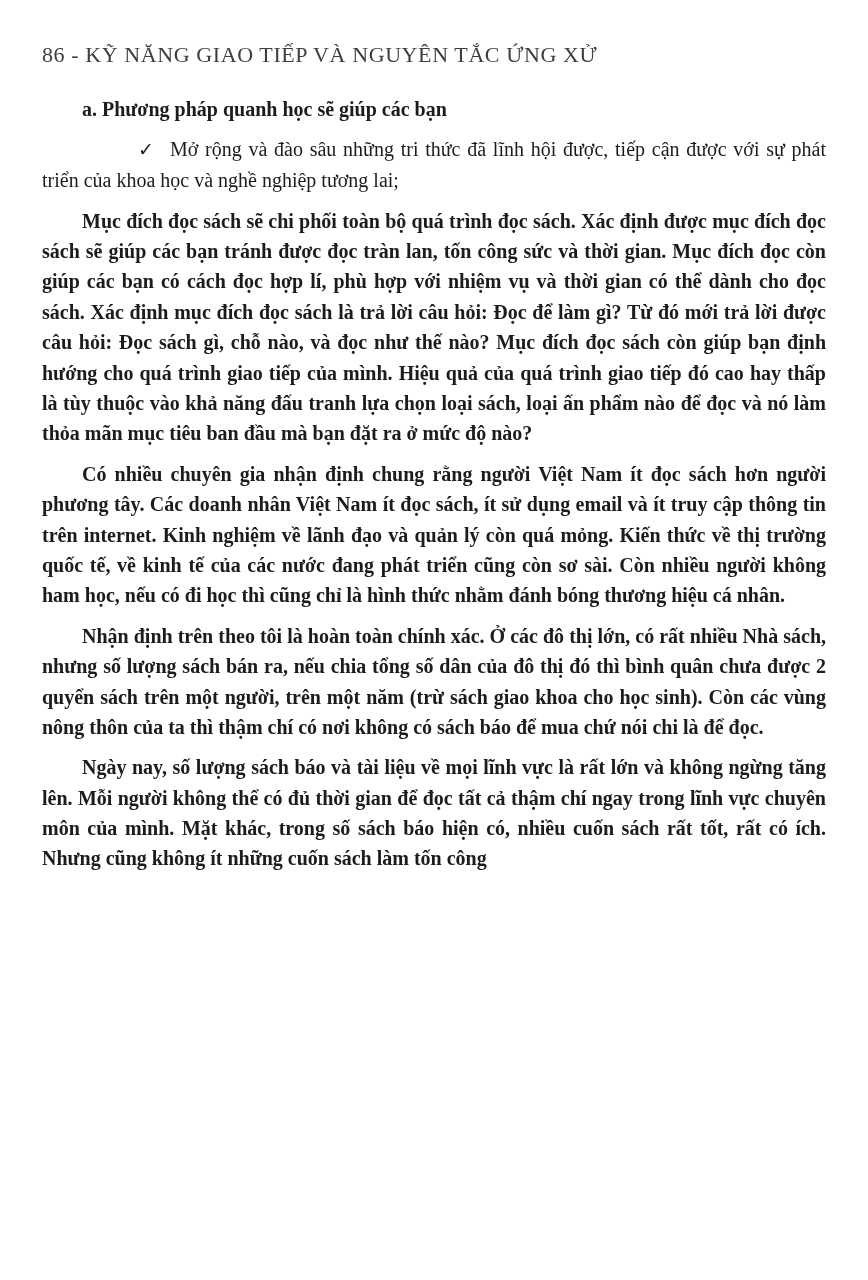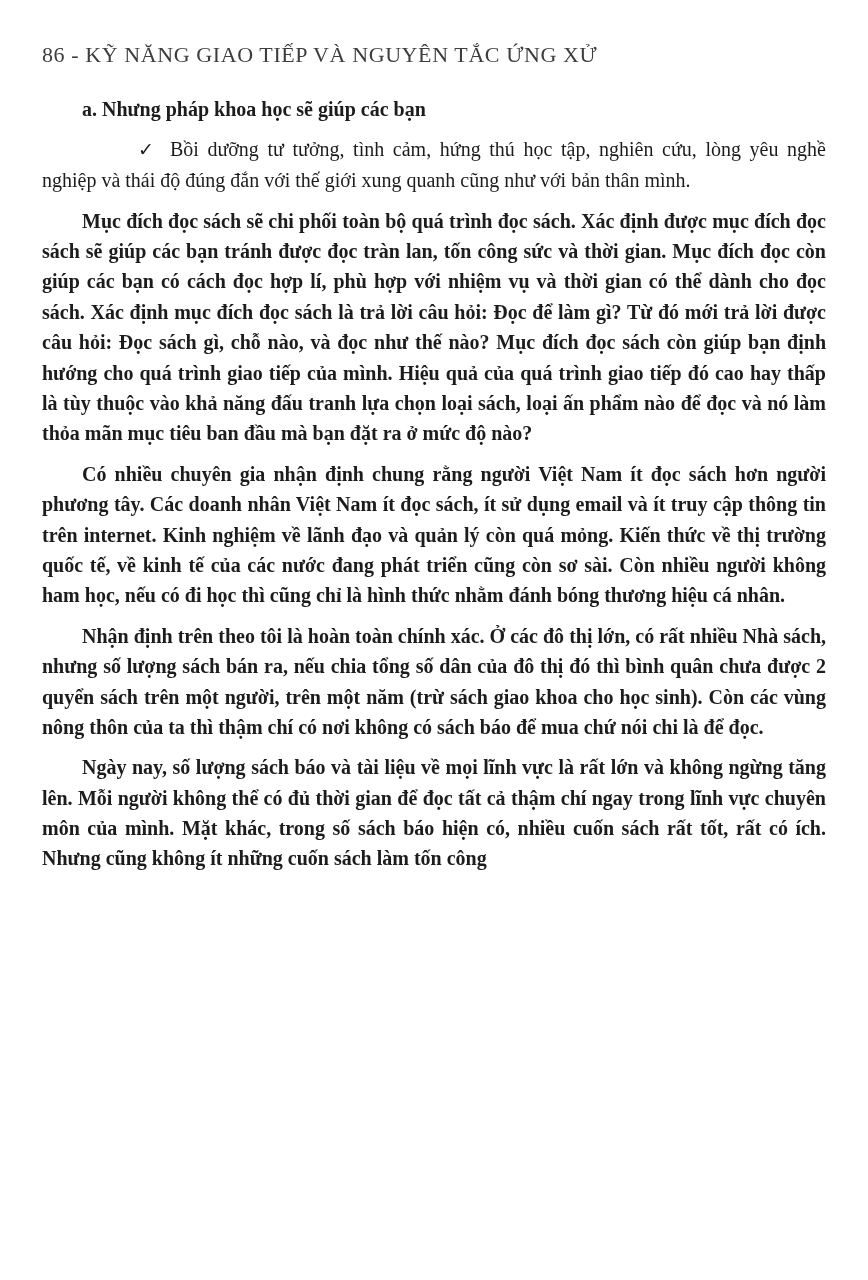--- a/index.html
+++ b/index.html
@@ -58,20 +58,20 @@
   .content p:first-child { margin-top: 0; }
 </style>
 </head>
 <body>
 
 <div class="page">
   <div class="running-header">
     <span class="pg-num">86</span><span class="sep">-</span><span>KỸ NĂNG GIAO TIẾP VÀ NGUYÊN TẮC ỨNG XỬ</span>
   </div>
   <div class="content">
-      <p class="heading">a. Nhưng pháp khoa học sẽ giúp các bạn</p>
-      <p class="bullet"><span class="check">✓</span>Bồi dưỡng tư tưởng, tình cảm, hứng thú học tập, nghiên cứu, lòng yêu nghề nghiệp và thái độ đúng đắn với thế giới xung quanh cũng như với bản thân mình.</p>
+      <p class="heading">a. Phương pháp quanh học sẽ giúp các bạn</p>
+      <p class="bullet"><span class="check">✓</span>Mở rộng và đào sâu những tri thức đã lĩnh hội được, tiếp cận được với sự phát triển của khoa học và nghề nghiệp tương lai;</p>
       <p class="paragraph">Mục đích đọc sách sẽ chi phối toàn bộ quá trình đọc sách. Xác định được mục đích đọc sách sẽ giúp các bạn tránh được đọc tràn lan, tốn công sức và thời gian. Mục đích đọc còn giúp các bạn có cách đọc hợp lí, phù hợp với nhiệm vụ và thời gian có thể dành cho đọc sách. Xác định mục đích đọc sách là trả lời câu hỏi: Đọc để làm gì? Từ đó mới trả lời được câu hỏi: Đọc sách gì, chỗ nào, và đọc như thế nào? Mục đích đọc sách còn giúp bạn định hướng cho quá trình giao tiếp của mình. Hiệu quả của quá trình giao tiếp đó cao hay thấp là tùy thuộc vào khả năng đấu tranh lựa chọn loại sách, loại ấn phẩm nào để đọc và nó làm thỏa mãn mục tiêu ban đầu mà bạn đặt ra ở mức độ nào?</p>
       <p class="paragraph">Có nhiều chuyên gia nhận định chung rằng người Việt Nam ít đọc sách hơn người phương tây. Các doanh nhân Việt Nam ít đọc sách, ít sử dụng email và ít truy cập thông tin trên internet. Kinh nghiệm về lãnh đạo và quản lý còn quá mỏng. Kiến thức về thị trường quốc tế, về kinh tế của các nước đang phát triển cũng còn sơ sài. Còn nhiều người không ham học, nếu có đi học thì cũng chỉ là hình thức nhằm đánh bóng thương hiệu cá nhân.</p>
       <p class="paragraph">Nhận định trên theo tôi là hoàn toàn chính xác. Ở các đô thị lớn, có rất nhiều Nhà sách, nhưng số lượng sách bán ra, nếu chia tổng số dân của đô thị đó thì bình quân chưa được 2 quyển sách trên một người, trên một năm (trừ sách giao khoa cho học sinh). Còn các vùng nông thôn của ta thì thậm chí có nơi không có sách báo để mua chứ nói chi là để đọc.</p>
       <p class="paragraph">Ngày nay, số lượng sách báo và tài liệu về mọi lĩnh vực là rất lớn và không ngừng tăng lên. Mỗi người không thể có đủ thời gian để đọc tất cả thậm chí ngay trong lĩnh vực chuyên môn của mình. Mặt khác, trong số sách báo hiện có, nhiều cuốn sách rất tốt, rất có ích. Nhưng cũng không ít những cuốn sách làm tốn công</p>
     </div>
 </div>
 
 </body></html>

